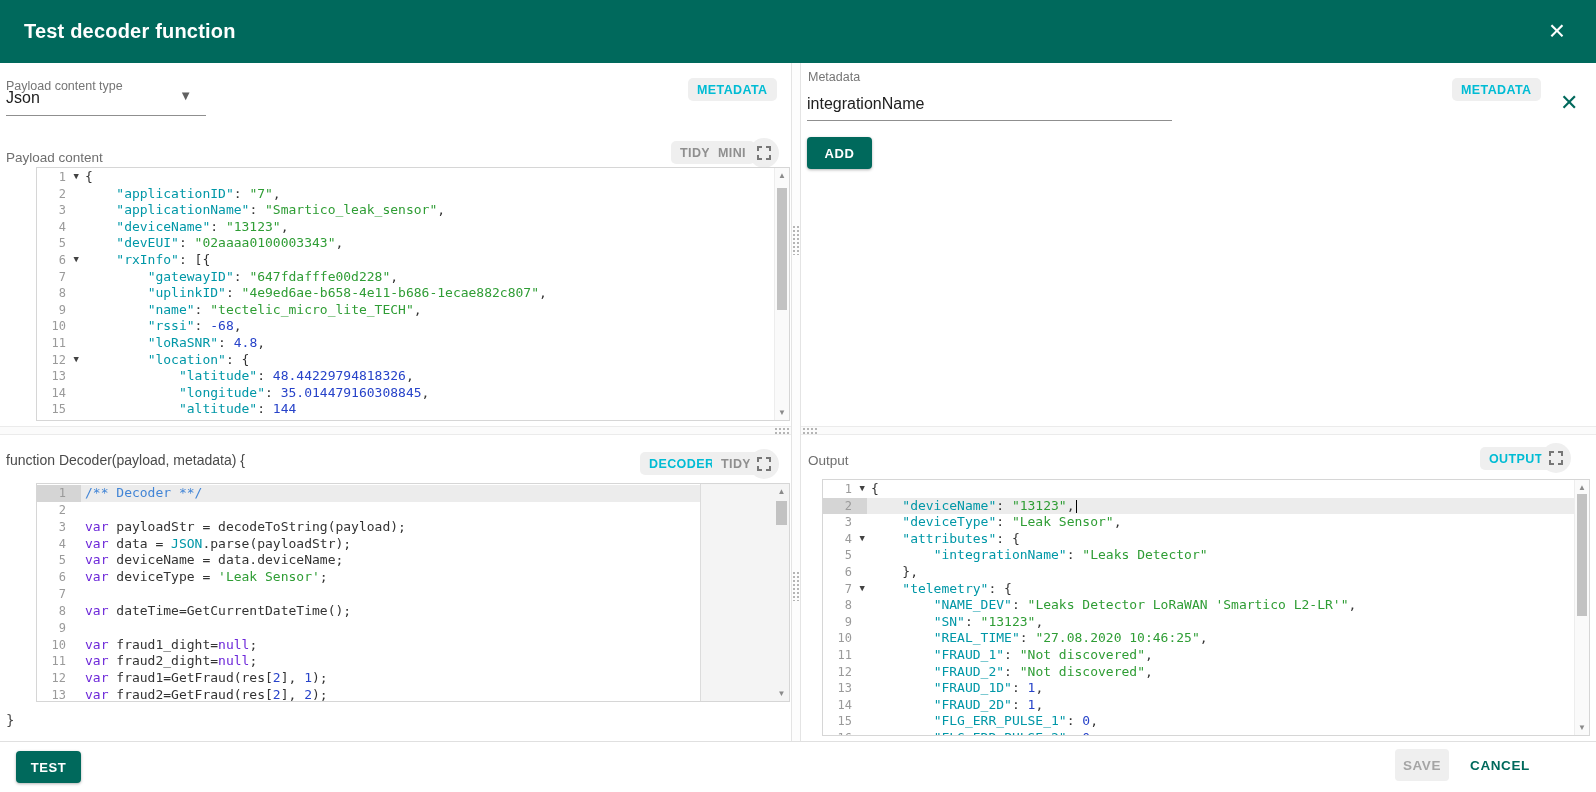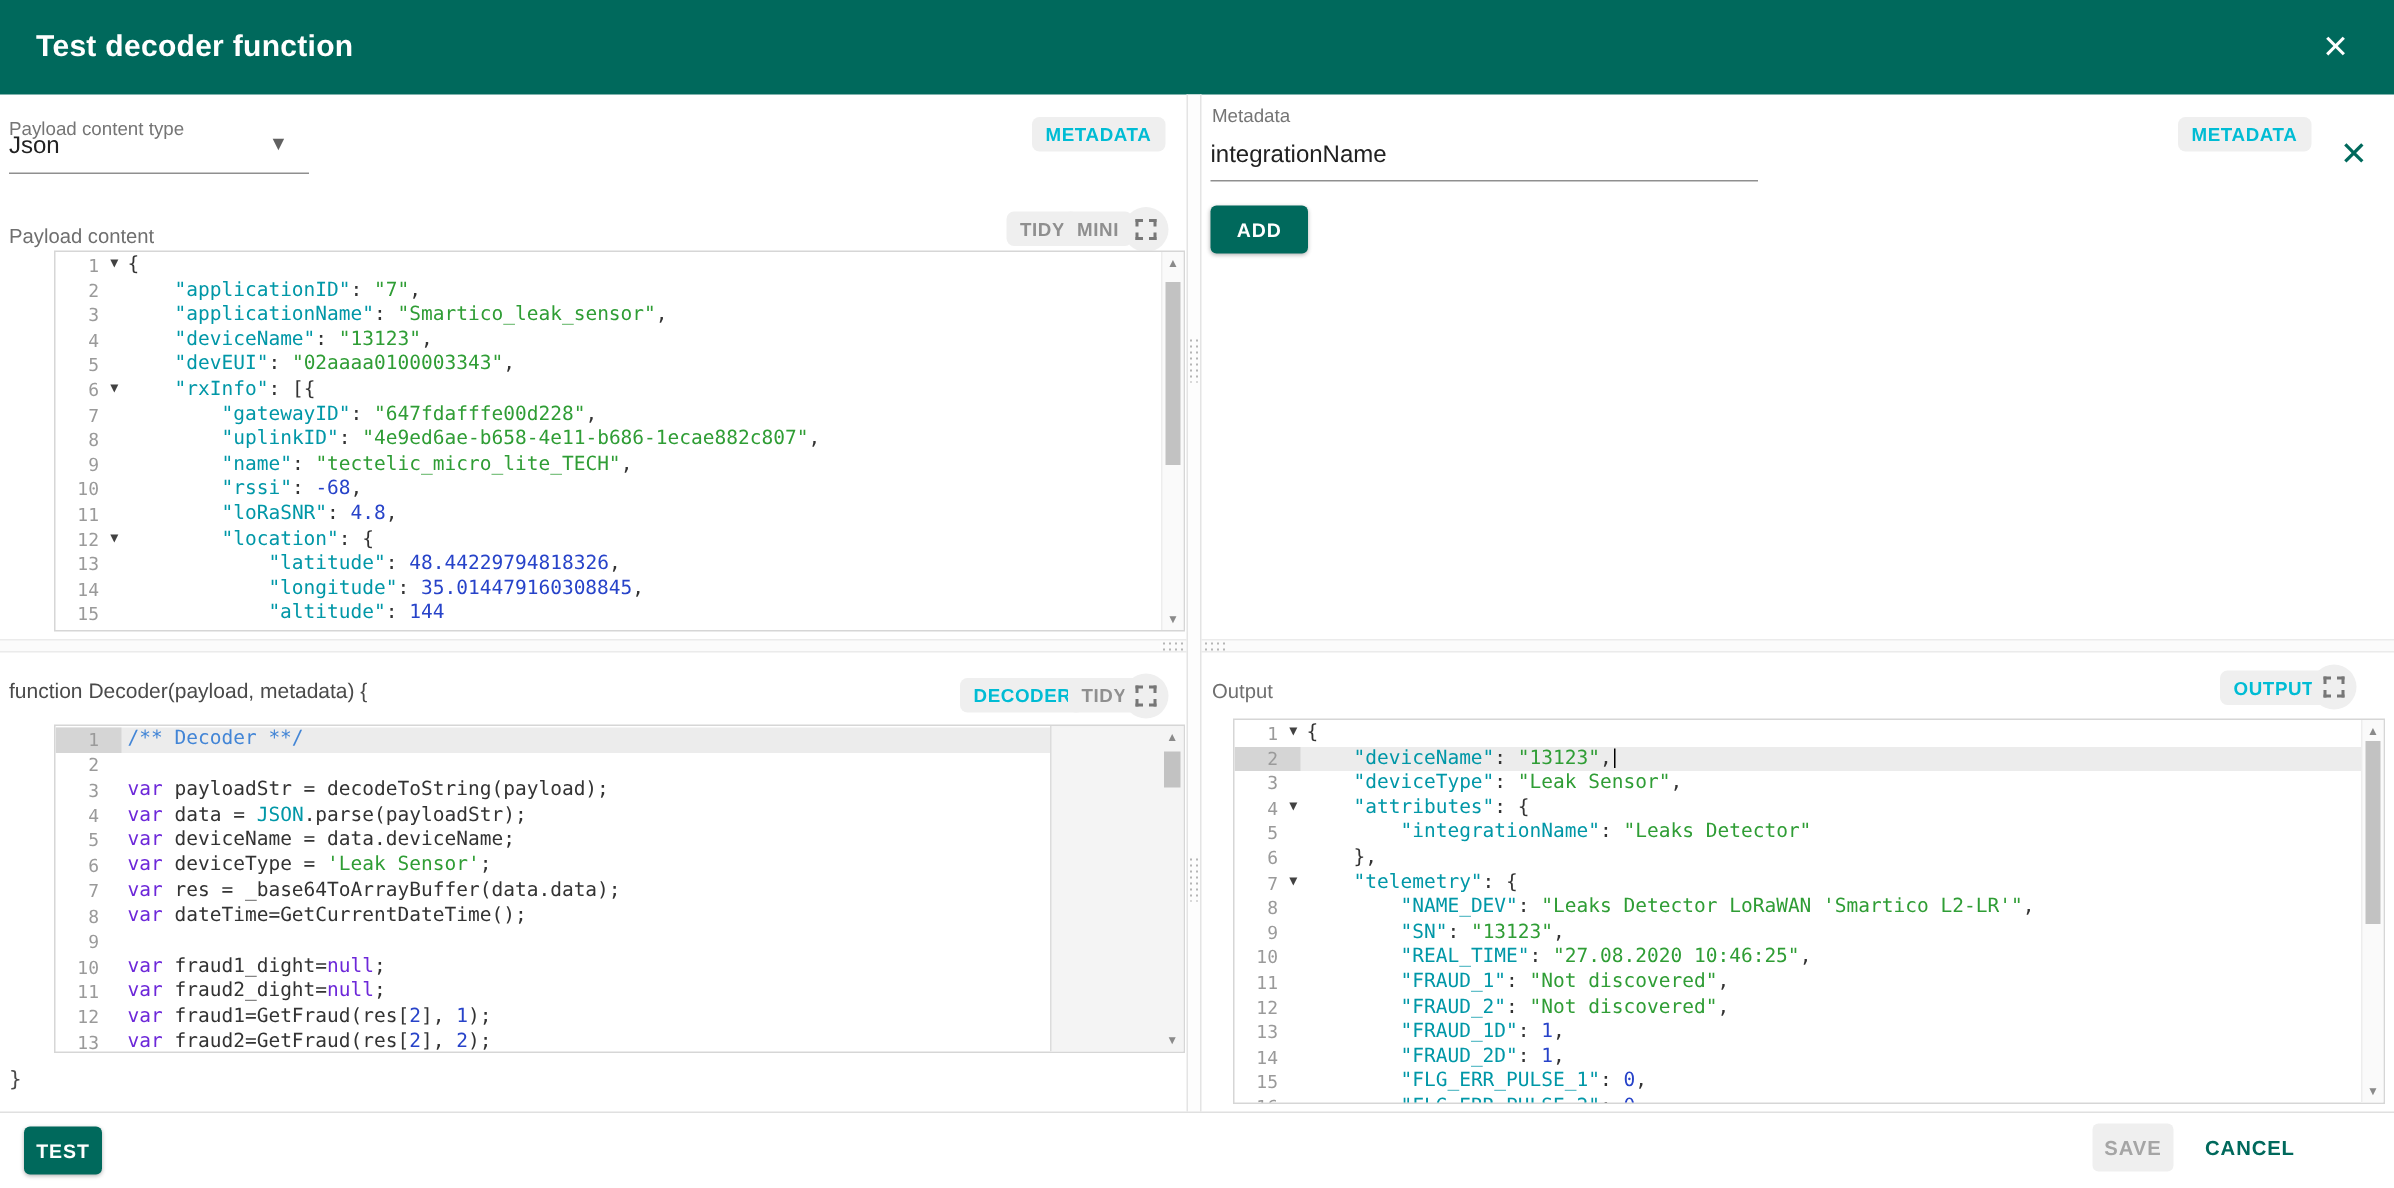--- a/index.html
+++ b/index.html
@@ -193,21 +193,21 @@
   </div>
 
   <div class="editor ed-decoder" style="left:36px; top:483px; width:754px; height:219px;">
     <div class="lines">
         <div class="line active"><span class="ln">1</span><span class="code"><span class="tk-c">/** Decoder **/</span></span></div>
         <div class="line"><span class="ln">2</span><span class="code"></span></div>
         <div class="line"><span class="ln">3</span><span class="code"><span class="tk-kw">var</span><span> payloadStr = decodeToString(payload);</span></span></div>
         <div class="line"><span class="ln">4</span><span class="code"><span class="tk-kw">var</span><span> data = </span><span class="tk-b">JSON</span><span>.parse(payloadStr);</span></span></div>
         <div class="line"><span class="ln">5</span><span class="code"><span class="tk-kw">var</span><span> deviceName = data.deviceName;</span></span></div>
         <div class="line"><span class="ln">6</span><span class="code"><span class="tk-kw">var</span><span> deviceType = </span><span class="tk-s">'Leak Sensor'</span><span>;</span></span></div>
-        <div class="line"><span class="ln">7</span><span class="code"><span class="tk-kw">var</span><span> res = _base64ToArrayBuffer(data.data);</span></span></div>
+        <div class="line"><span class="ln">7</span></div>
         <div class="line"><span class="ln">8</span><span class="code"><span class="tk-kw">var</span><span> dateTime=GetCurrentDateTime();</span></span></div>
         <div class="line"><span class="ln">9</span><span class="code"></span></div>
         <div class="line"><span class="ln">10</span><span class="code"><span class="tk-kw">var</span><span> fraud1_dight=</span><span class="tk-kw">null</span><span>;</span></span></div>
         <div class="line"><span class="ln">11</span><span class="code"><span class="tk-kw">var</span><span> fraud2_dight=</span><span class="tk-kw">null</span><span>;</span></span></div>
         <div class="line"><span class="ln">12</span><span class="code"><span class="tk-kw">var</span><span> fraud1=GetFraud(res[</span><span class="tk-n">2</span><span>], </span><span class="tk-n">1</span><span>);</span></span></div>
         <div class="line"><span class="ln">13</span><span class="code"><span class="tk-kw">var</span><span> fraud2=GetFraud(res[</span><span class="tk-n">2</span><span>], </span><span class="tk-n">2</span><span>);</span></span></div>
       </div>
     <div class="dec-overlay"></div>
     <div class="sbar" style="background:#F4F4F4; border-left:none;">
       <span class="sb-up">▲</span>
@@ -248,16 +248,16 @@
         <div class="line"><span class="ln">16</span><span class="code"><span>        </span><span class="tk-k">"FLG_ERR_PULSE_2"</span><span>:</span><span> </span><span class="tk-n">0</span><span>,</span></span></div>
       </div>
     <div class="sbar">
       <span class="sb-up">▲</span>
       <div class="sb-th" style="top:14px; height:122px;"></div>
       <span class="sb-dn">▼</span>
     </div>
   </div>
 
   <div class="footer-divider"></div>
-  <button class="btn-raised" style="left:16px; top:751px; width:52px; height:32px;text-align:center;">TEST</button>
+  <button class="btn-raised" style="left:16px; top:751px; width:65px; height:32px;text-align:center;">TEST</button>
   <button class="btn-disabled" style="left:1395px; top:749px; width:54px; height:32px;">SAVE</button>
   <button class="btn-flat" style="left:1462px; top:749px; width:76px; height:32px;">CANCEL</button>
 </div>
 
 </body></html>

